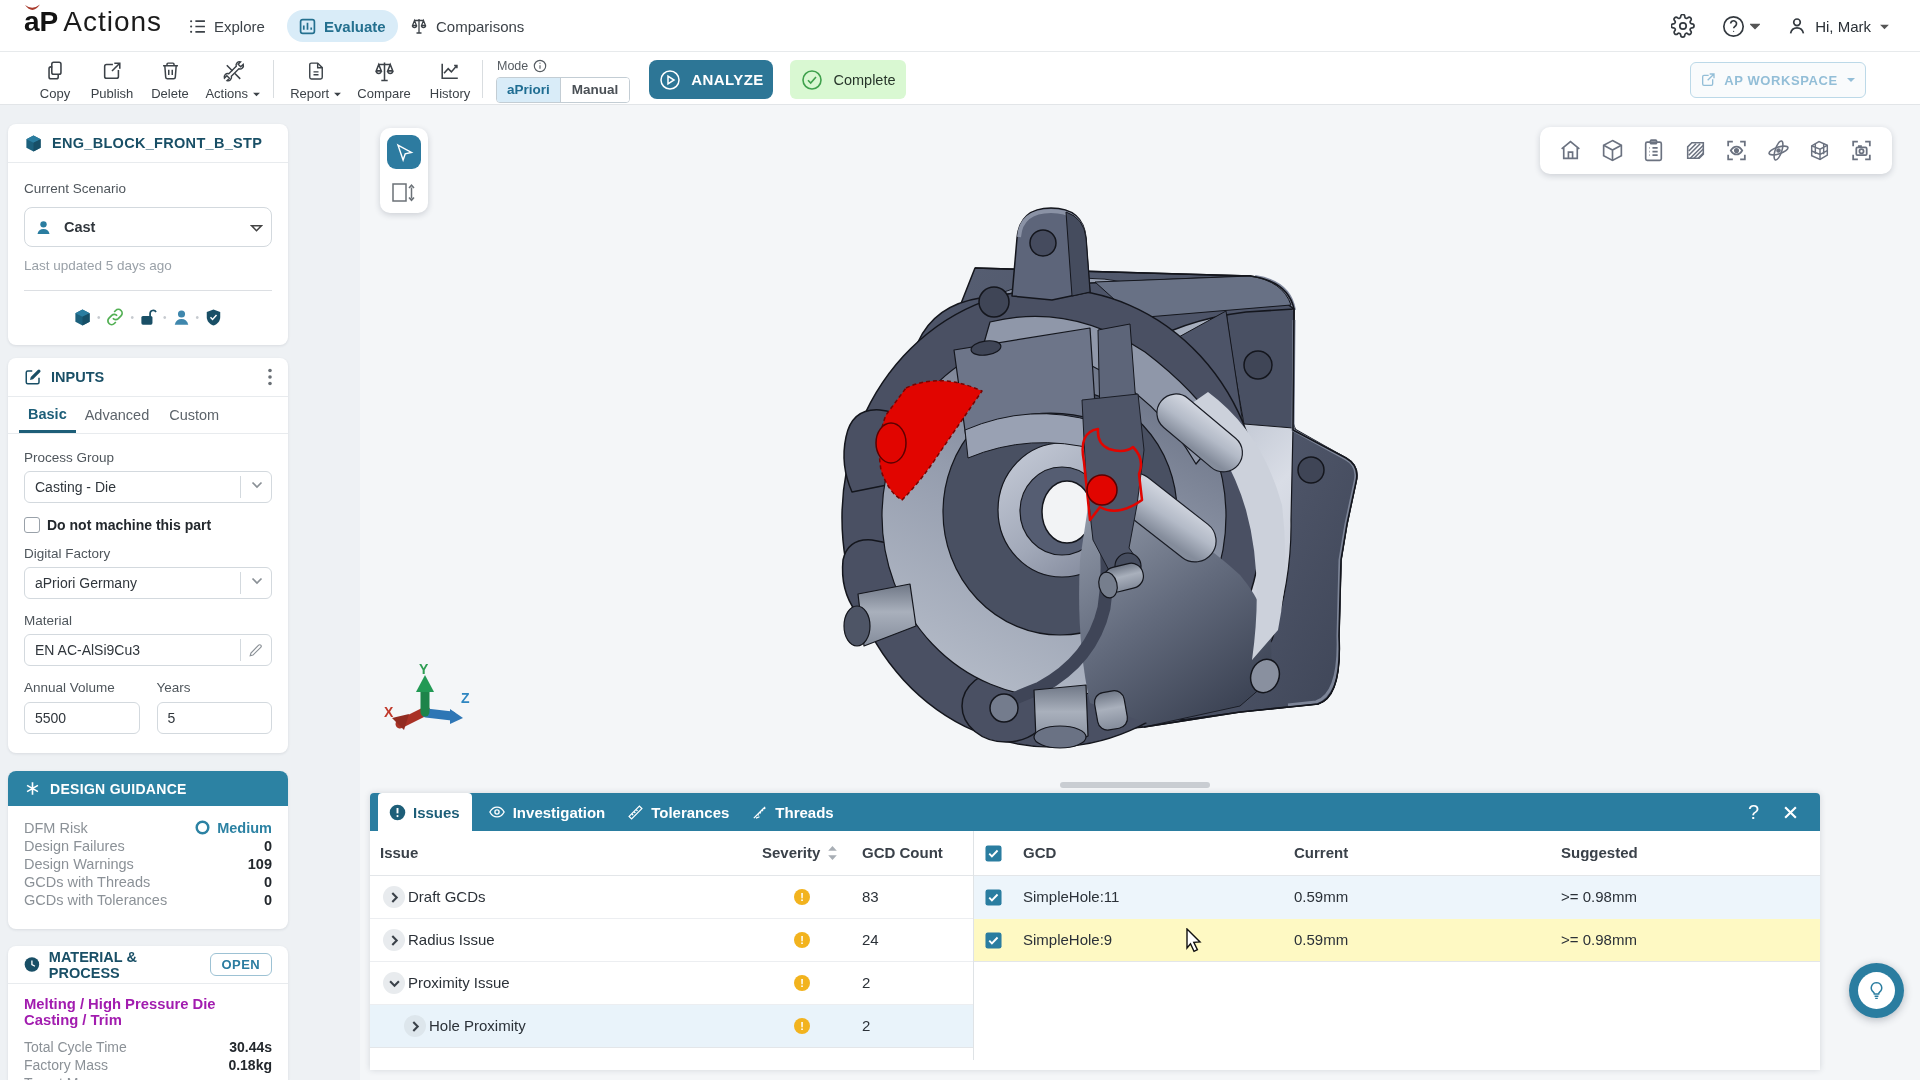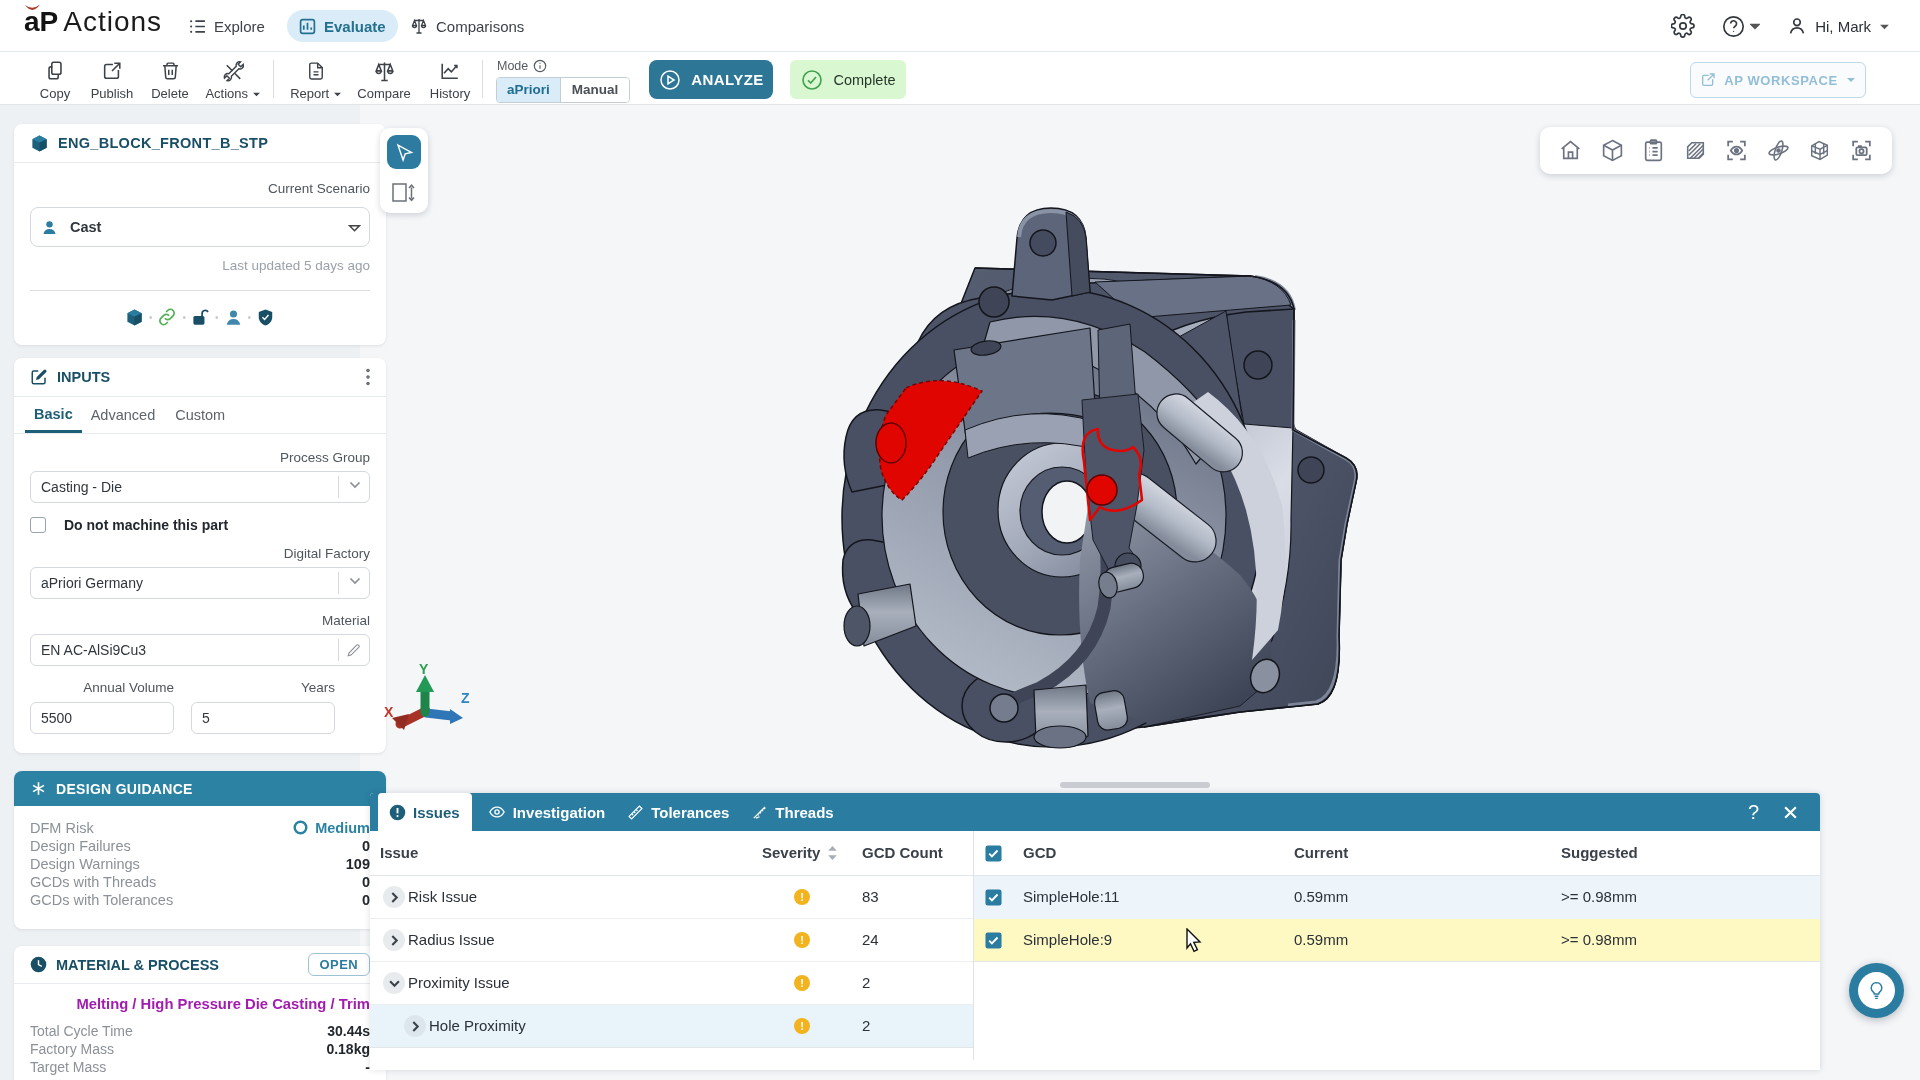--- a/index.html
+++ b/index.html
@@ -22,21 +22,21 @@
 .tbtn .lb { font-size:13px; margin-top:3px; white-space:nowrap; }
 .tdiv { position:absolute; top:8px; width:1px; height:38px; background:#d9dde0; }
 .mode-label { position:absolute; left:497px; top:7px; font-size:12.5px; color:#555b61; display:flex; align-items:center; gap:5px; }
 .mode-toggle { position:absolute; left:496px; top:25px; height:26px; display:flex; border:1px solid #c3cdd4; border-radius:4px; overflow:hidden; font-size:13.5px; font-weight:700; }
 .mode-toggle .m1 { background:#d9ecf8; color:#1f6d92; padding:4px 10px; border-right:1px solid #c3cdd4; }
 .mode-toggle .m2 { background:#fff; color:#4a5056; padding:4px 11px; }
 .analyze { position:absolute; left:649px; top:8px; width:124px; height:39px; background:#2d7696; border-radius:8px; color:#fff; font-weight:700; font-size:15px; letter-spacing:0.4px; display:flex; align-items:center; justify-content:center; gap:9px; }
 .complete { position:absolute; left:790px; top:8px; width:116px; height:39px; background:#d9f8d2; border-radius:6px; color:#27352a; font-size:14.5px; display:flex; align-items:center; justify-content:center; gap:9px; }
 .apws { position:absolute; left:1690px; top:10px; width:176px; height:36px; border:1px solid #bcd9e8; border-radius:6px; color:#93bed7; font-size:13px; font-weight:700; letter-spacing:0.6px; display:flex; align-items:center; justify-content:center; gap:8px; background:#f9fbfc; }
 
-.card { position:absolute; left:14px; width:372px; background:#fff; border-radius:8px; box-shadow:0 1px 3px rgba(30,40,60,0.10);text-align:right; }
+.card { position:absolute; left:8px; width:280px; background:#fff; border-radius:8px; box-shadow:0 1px 3px rgba(30,40,60,0.10); }
 .card-title { display:flex; align-items:center; gap:9px; padding:0 16px; height:39px; font-size:14.5px; font-weight:700; color:#194f66; border-bottom:1px solid #e8ebee; }
 .lbl { font-size:13.5px; color:#4f565c; margin:14px 16px 6px; }
 .sel { margin:0 16px; height:32px; border:1px solid #d3d9de; border-radius:6px; display:flex; align-items:center; padding:0 10px; font-size:14px; color:#30363c; position:relative; }
 .sel .chev { position:absolute; right:8px; top:9px; }
 .sel .vline { position:absolute; right:30px; top:4px; bottom:4px; width:1px; background:#d3d9de; }
 
 .bpanel { position:absolute; left:370px; top:793px; width:1450px; height:277px; background:#fff; border-radius:4px 4px 0 0; box-shadow:0 0 6px rgba(30,40,60,0.15); }
 .ptabs { position:absolute; left:0; top:0; width:100%; height:38px; background:#2a7da0; border-radius:4px 4px 0 0; display:flex; }
 .ptab { height:38px; display:flex; align-items:center; gap:7px; padding:0 12px; color:#fff; font-size:15px; font-weight:700; }
 .ptab.active { background:#fff; color:#1d5e78; border-radius:4px 4px 0 0; }
@@ -281,21 +281,21 @@
     <div style="display:flex;align-items:center;padding:0 9px;color:#5d646b;">Advanced</div>
     <div style="display:flex;align-items:center;padding:0 11px;color:#5d646b;">Custom</div>
   </div>
   <div class="lbl" style="margin-top:16px;">Process Group</div>
   <div class="sel">Casting - Die
     <div class="vline"></div>
     <svg class="chev" width="12" height="8" viewBox="0 0 12 8" fill="none" stroke="#8a9096" stroke-width="1.7">
         <path d="M1.5 1.5L6 6l4.5-4.5"></path>
       </svg>
   </div>
-  <div style="display:flex;align-items:center;gap:18px;margin:14px 16px 0;">
+  <div style="display:flex;align-items:center;gap:7px;margin:14px 16px 0;">
     <div style="width:16px;height:16px;border:1.5px solid #99a1a9;border-radius:3px;"></div>
     <span style="font-size:14px;font-weight:700;color:#23282d;">Do not machine this part</span>
   </div>
   <div class="lbl" style="margin-top:13px;">Digital Factory</div>
   <div class="sel">aPriori Germany
     <div class="vline"></div>
     <svg class="chev" width="12" height="8" viewBox="0 0 12 8" fill="none" stroke="#8a9096" stroke-width="1.7">
         <path d="M1.5 1.5L6 6l4.5-4.5"></path>
       </svg>
   </div>
@@ -623,21 +623,21 @@
     <span style="position:absolute;left:588px;top:13px;">Suggested</span>
   </div>
   <div style="position:absolute;left:603px;top:38px;width:1px;height:229px;background:#dfe3e6;"></div>
 
   <div style="position:absolute;top:83px;left:0;width:603px;height:43px;border-bottom:1px solid #eceef1;font-size:15px;color:#2b3138;">
     <span style="position:absolute;left:13px;top:10px;width:22px;height:22px;border-radius:50%;background:#e8ebee;display:flex;align-items:center;justify-content:center;">
         <svg width="11" height="11" viewBox="0 0 10 10" fill="none" stroke="#3a4149" stroke-width="1.9">
           <path d="M3 1l4 4-4 4"></path>
         </svg>
       </span>
-    <span style="position:absolute;left:38px;top:12px;">Risk Issue</span>
+    <span style="position:absolute;left:38px;top:12px;">Draft GCDs</span>
     <span style="position:absolute;left:424px;top:13px;width:16px;height:16px;border-radius:50%;background:#f2b31e;color:#fff;font-weight:700;font-size:11px;text-align:center;line-height:16px;">!</span>
     <span style="position:absolute;left:492px;top:12px;">83</span>
   </div>
   <div style="position:absolute;top:126px;left:0;width:603px;height:43px;border-bottom:1px solid #eceef1;font-size:15px;color:#2b3138;">
     <span style="position:absolute;left:13px;top:10px;width:22px;height:22px;border-radius:50%;background:#e8ebee;display:flex;align-items:center;justify-content:center;">
         <svg width="11" height="11" viewBox="0 0 10 10" fill="none" stroke="#3a4149" stroke-width="1.9">
           <path d="M3 1l4 4-4 4"></path>
         </svg>
       </span>
     <span style="position:absolute;left:38px;top:12px;">Radius Issue</span>

